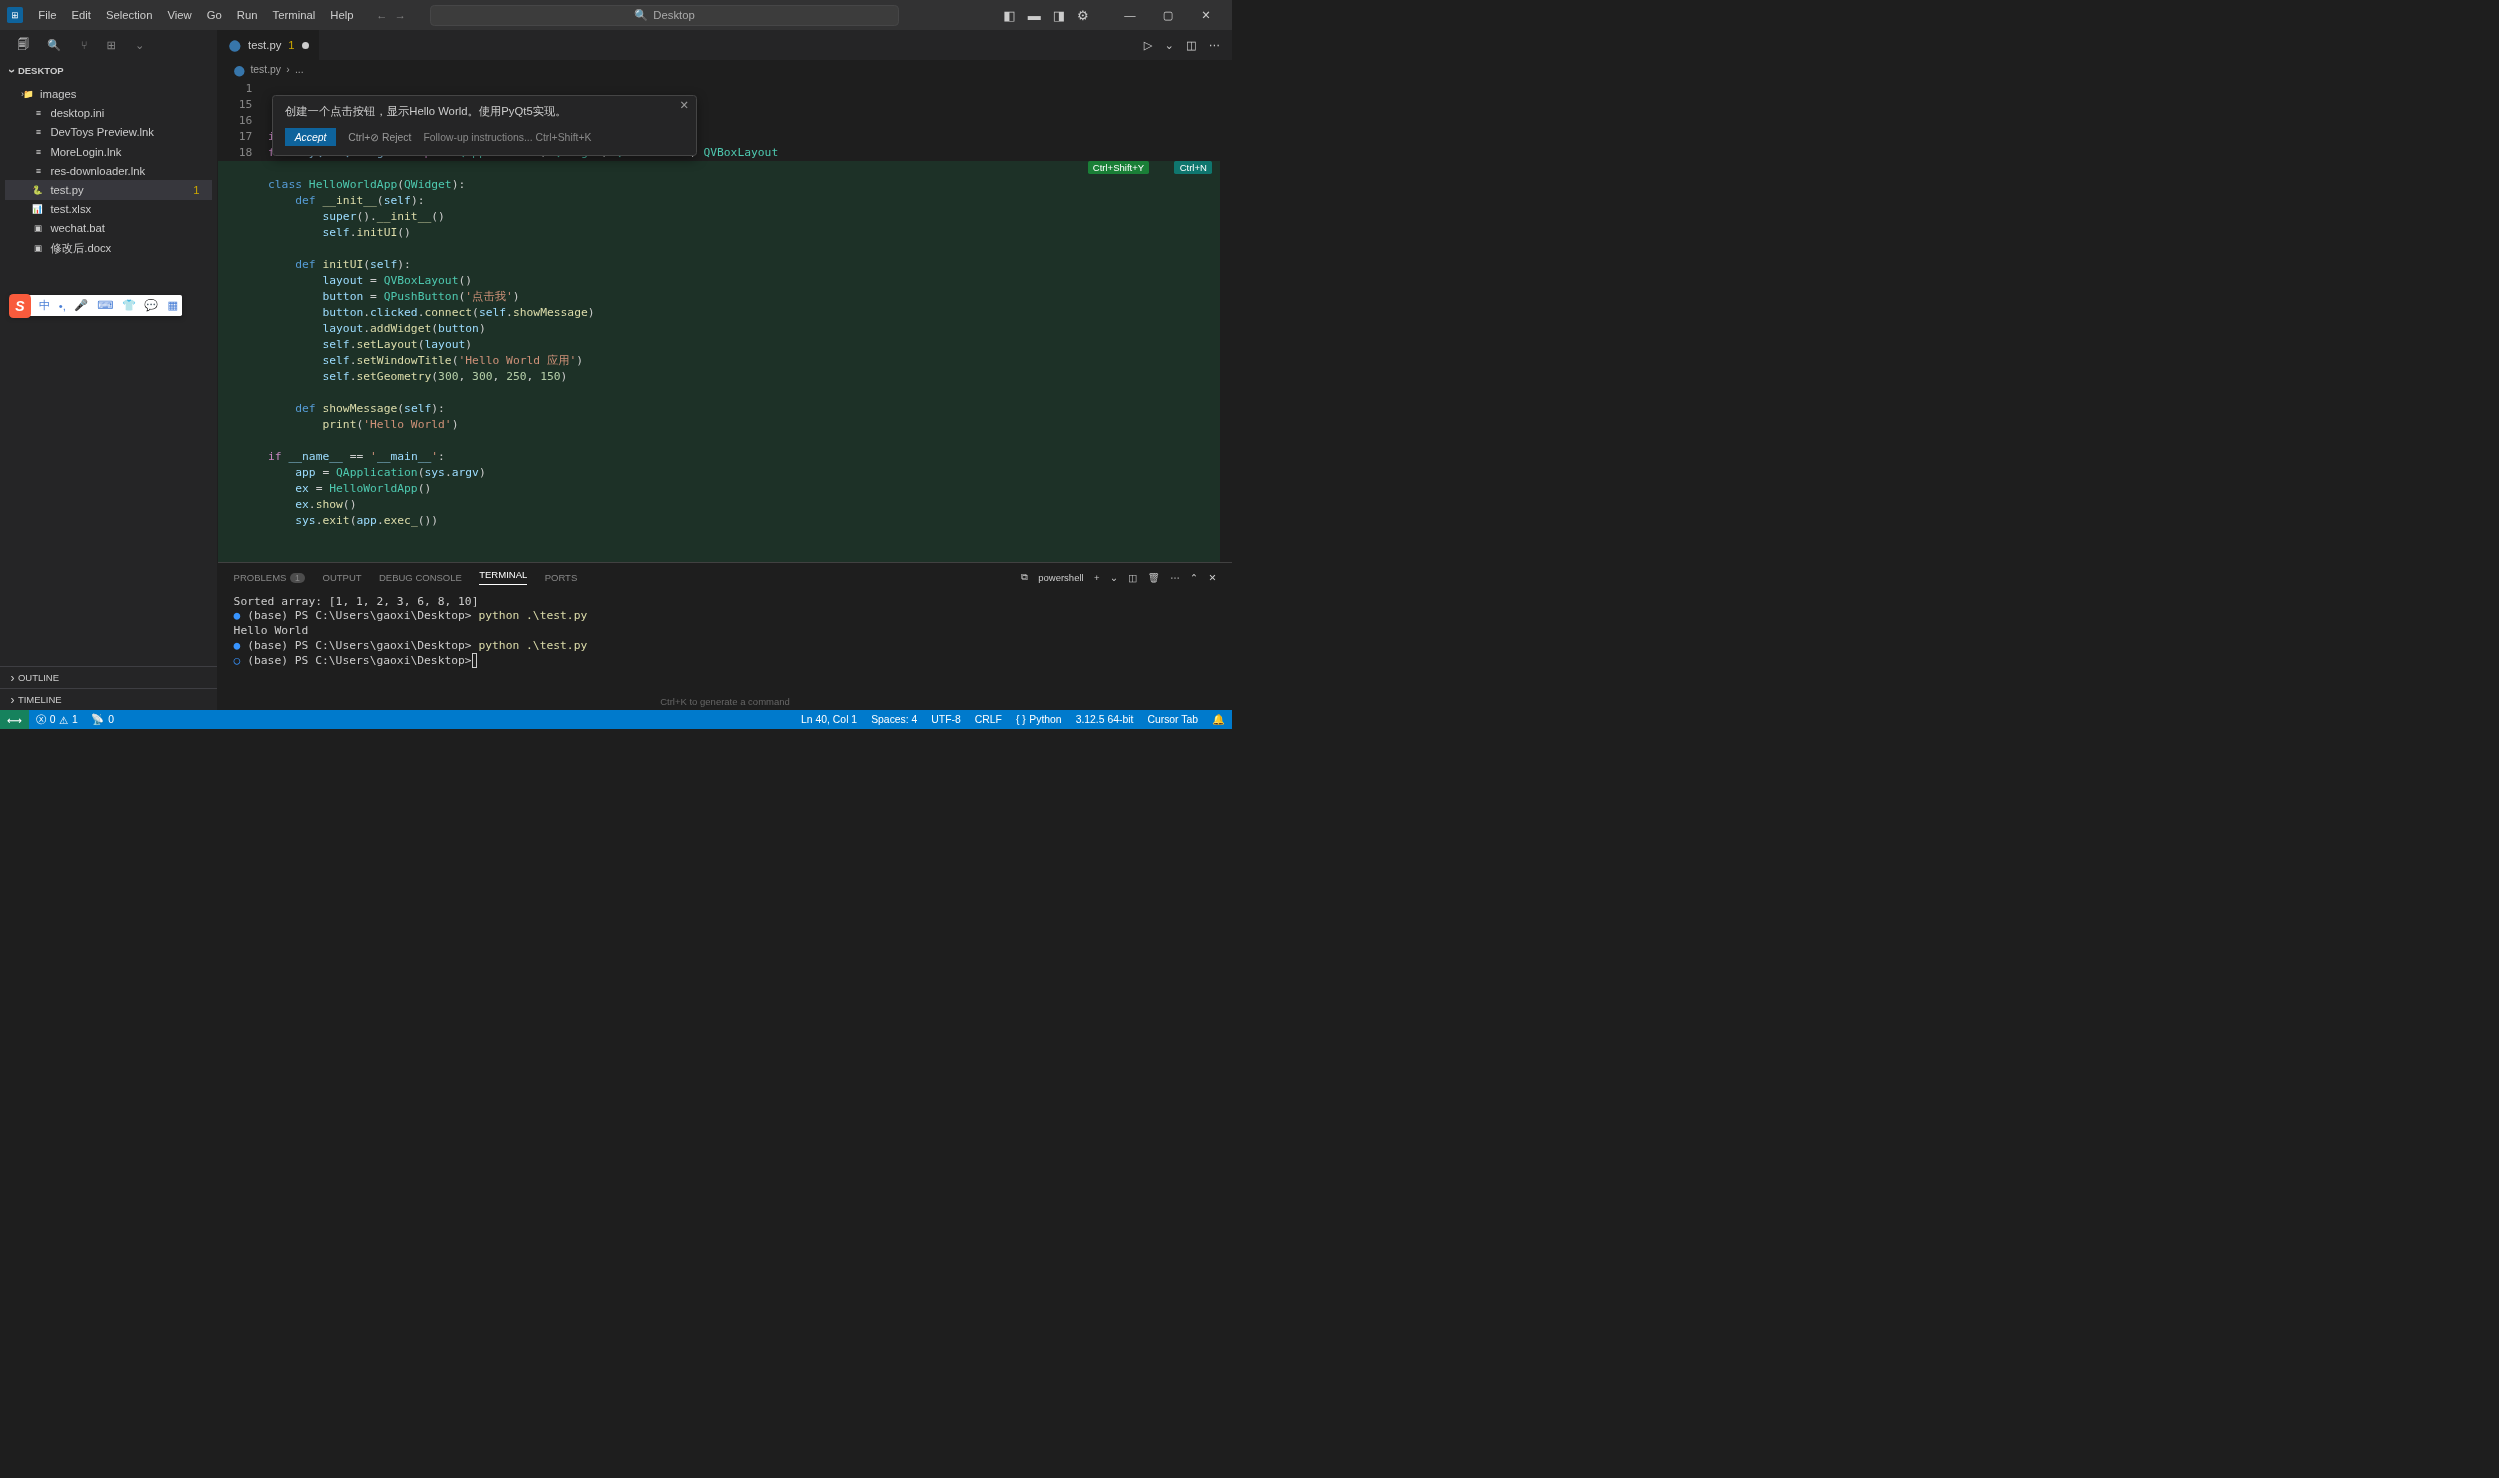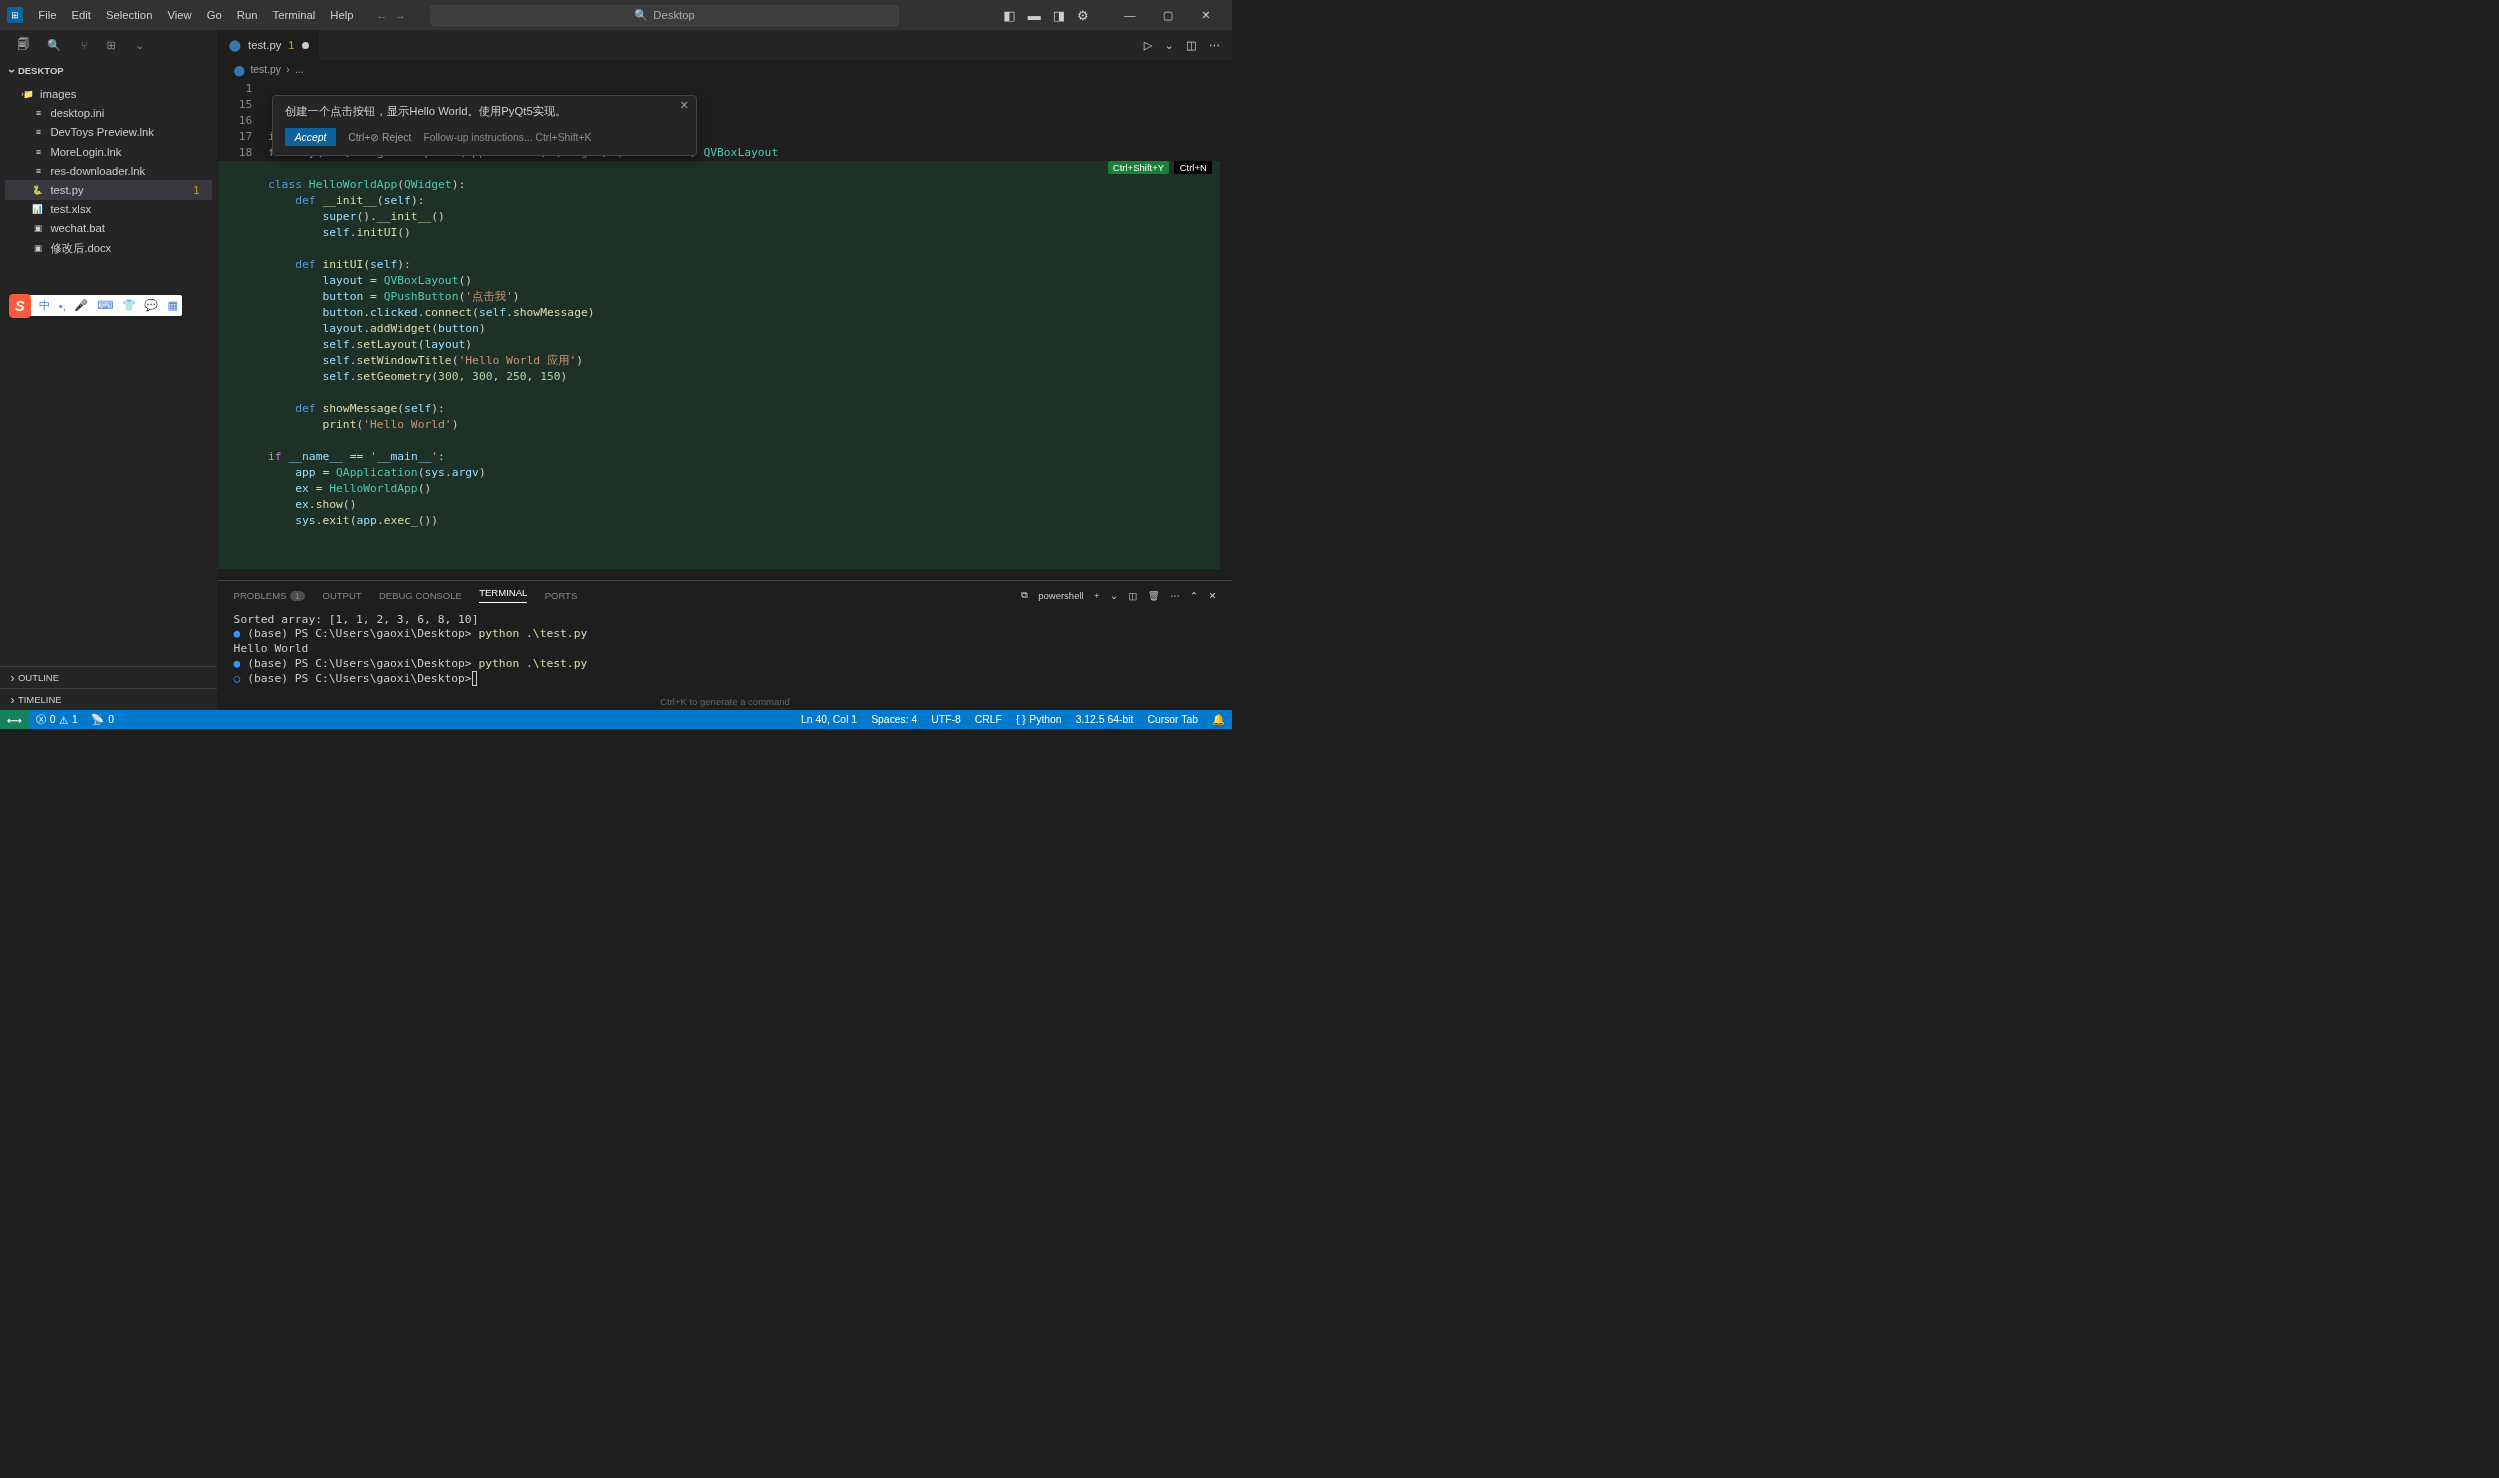--- a/index.html
+++ b/index.html
@@ -54,23 +54,23 @@
 .ai-popup-close { position: absolute; top: 3.5px; right: 7px; color: #999; cursor: pointer; }
 .ai-popup-text { color: #cccccc; margin-bottom: 8.7px; }
 .ai-popup-actions { display: flex; align-items: center; gap: 12px; font-size: 10.4px; }
 .ai-accept { background: #0e639c; color: #fff; padding: 2.6px 8.7px; border: 0.9px solid #0e639c; border-radius: 0; cursor: pointer; font-style: italic; }
 .ai-reject { color: #999; cursor: pointer; }
 .ai-followup { color: #888; }
 
 .hint-right { position: absolute; top: 82px; right: 20px; display: flex; gap: 5.2px; z-index: 5; font-size: 9.5px; }
 .hint-badge { padding: 0.9px 5.2px; border-radius: 1.7px; }
 .hint-green { background: #1a7f37; color: #fff; }
-.hint-red { background: #000000; color: #fff; }
-
-.terminal-panel { height: 130px; border-top: 0.9px solid #414141; display: flex; flex-direction: column; background: #1e1e1e; }
+.hint-red { background: #0f766e; color: #fff; margin-left: 20px; }
+
+.terminal-panel { height: 148px; border-top: 0.9px solid #414141; display: flex; flex-direction: column; background: #1e1e1e; }
 .terminal-tabs { height: 28px; display: flex; align-items: center; padding: 0 15.6px; gap: 17.4px; font-size: 9.5px; }
 .term-tab { color: #888; cursor: pointer; }
 .term-tab.active { color: #fff; border-bottom: 0.9px solid #fff; padding-bottom: 3.5px; }
 .term-tab .count { background: #4d4d4d; border-radius: 7px; padding: 0 5.2px; margin-left: 3.5px; font-size: 8.7px; }
 .terminal-right { margin-left: auto; display: flex; align-items: center; gap: 10.4px; }
 .terminal-content { flex: 1; padding: 3.5px 15.6px; font-family: Consolas, monospace; font-size: 11.3px; line-height: 14.8px; overflow: hidden; }
 .term-line .bullet { color: #3794ff; }
 .term-cmd { color: #dcdcaa; }
 .terminal-hint { text-align: center; color: #666; font-size: 9.5px; padding-bottom: 3.5px; }
 

